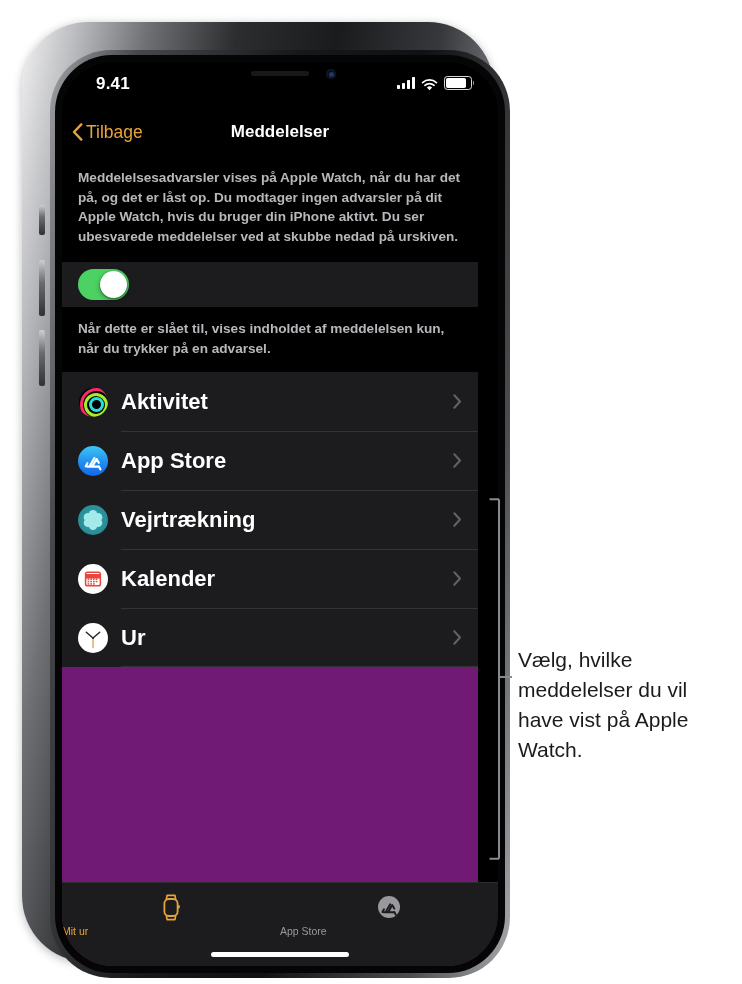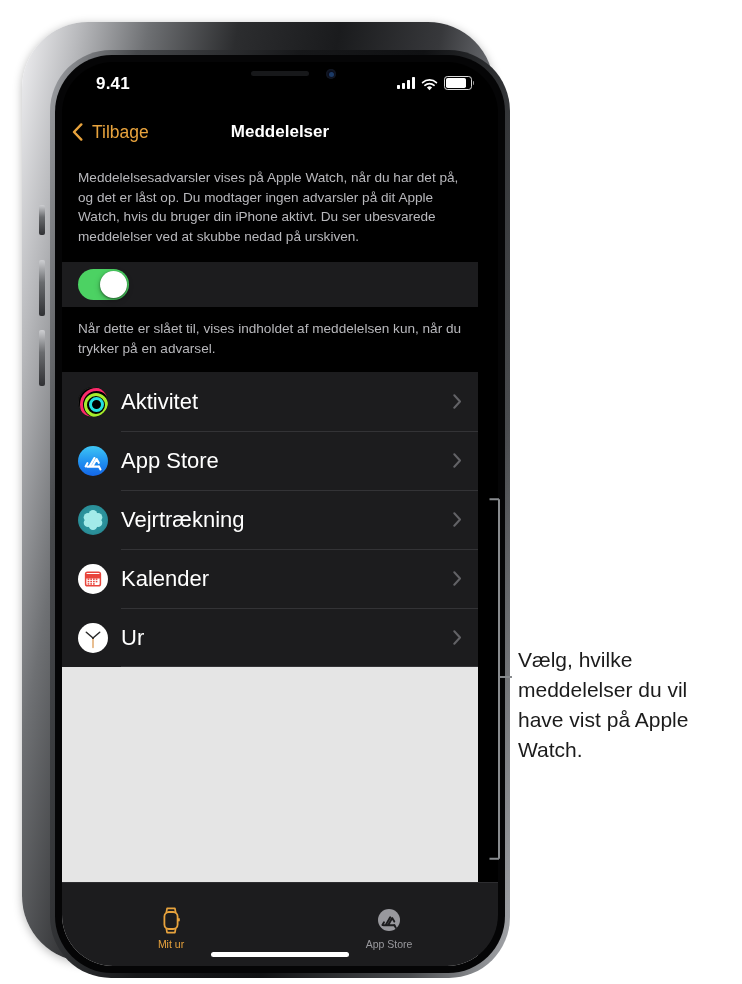--- a/index.html
+++ b/index.html
@@ -86,32 +86,32 @@
     background:rgba(255,255,255,.6); border-radius:0 1.2px 1.2px 0; }
   .battery i { position:absolute; left:1.4px; top:1.4px; bottom:1.4px; width:20px; background:#fff; border-radius:1.8px; display:block; }
 
   
   .navbar {
     position:absolute; left:0; top:48px; width:436px; height:44px;
     background:#000; z-index:4;
   }
   .nav-back {
     position:absolute; left:10px; top:0; height:44px;
-    display:flex; align-items:center; gap:9px;
+    display:flex; align-items:center; gap:3px;
     color:#e8a33d; font-size:17.5px; cursor:pointer;
   }
   .chev-back { width:11px; height:18px; position:relative; flex:0 0 auto; }
   .nav-title {
     position:absolute; left:0; right:0; top:0; height:44px;
     display:flex; align-items:center; justify-content:center;
     color:#fff; font-size:17px; font-weight:700;
   }
 
   
-  .content { position:absolute; left:0; top:92px; width:416px; bottom:0; background:#e5e5e5; }
+  .content { position:absolute; left:0; top:92px; width:416px; bottom:0; background:#701a75;font-weight:bold; }
 
   .footnote {
     padding: 12px 16px 14px 16px;
     color:#b8b8bc; font-size:13.6px; line-height:19.5px;
     background:#000;
   }
   .footnote.first { padding-top: 14px; padding-bottom: 16px; }
 
   .cell {
     position:relative; height:45px;
@@ -174,21 +174,21 @@
   
   .ic-white { background:#fff; }
 
   
   .tabbar {
     position:absolute; left:0; bottom:0; width:436px; height:83px;
     background:#1c1c1e;
     border-top:1px solid #2d2d30;
     display:flex; align-items:flex-start;
   }
-  .tab { flex:1 1 0; padding-top:23px; text-align:center; cursor:pointer; }
+  .tab { flex:1 1 0; padding-top:10px; text-align:left; cursor:pointer; }
   .tab .ticon { height:29px; display:flex; align-items:center; justify-content:center; }
   .tab .tlabel { margin-top:3px; font-size:10.5px; color:#98989d; }
   .tab.active .tlabel { color:#e8a33d; }
   .home-indicator {
     position:absolute; left:50%; transform:translateX(-50%);
     bottom:9px; width:138px; height:5px; border-radius:3px; background:#fff;
   }
 
   
   .callout-bracket { position:absolute; left:489px; top:498px; width:12px; height:362px; }

